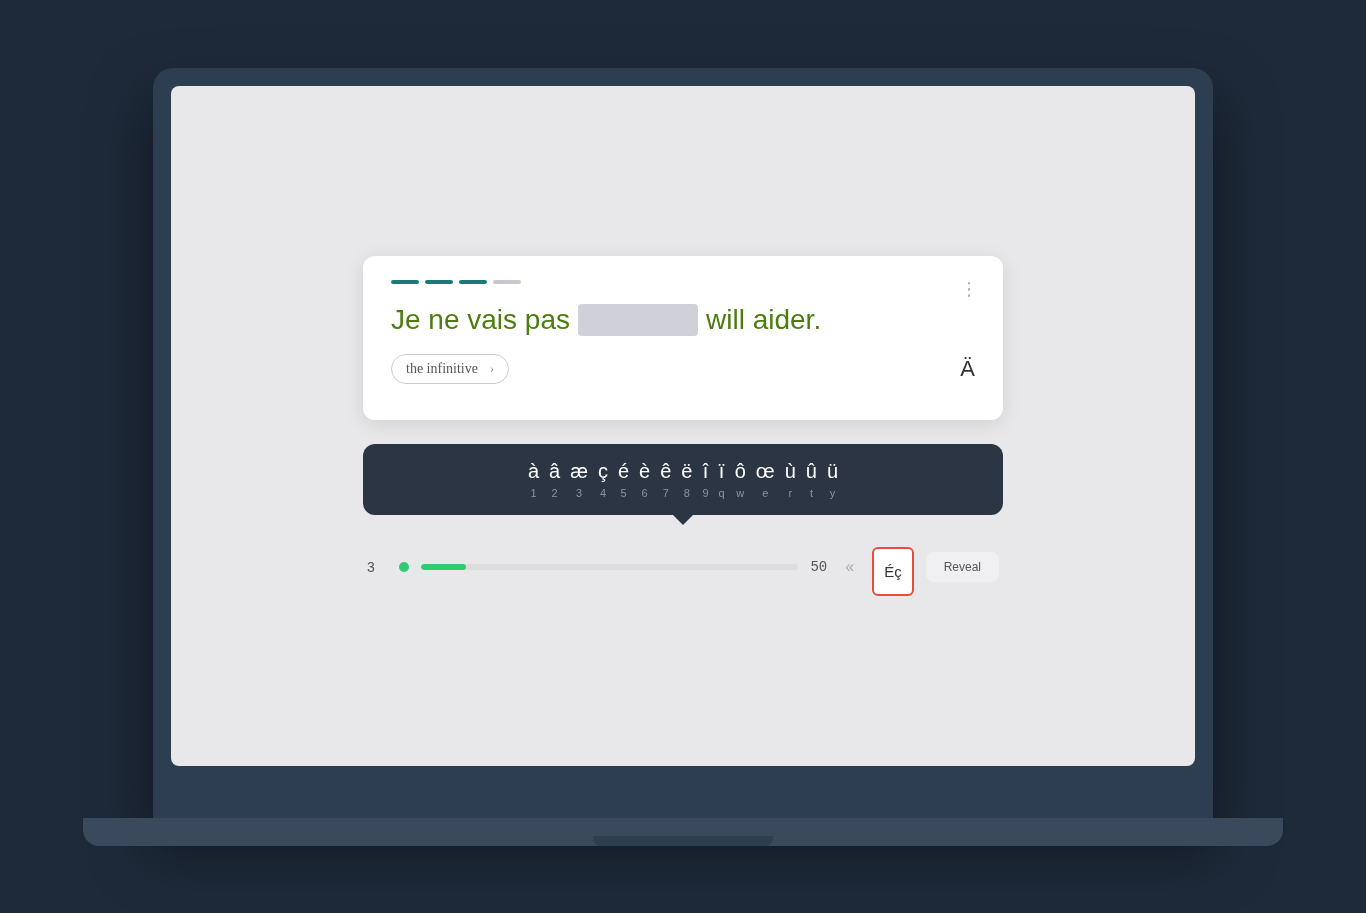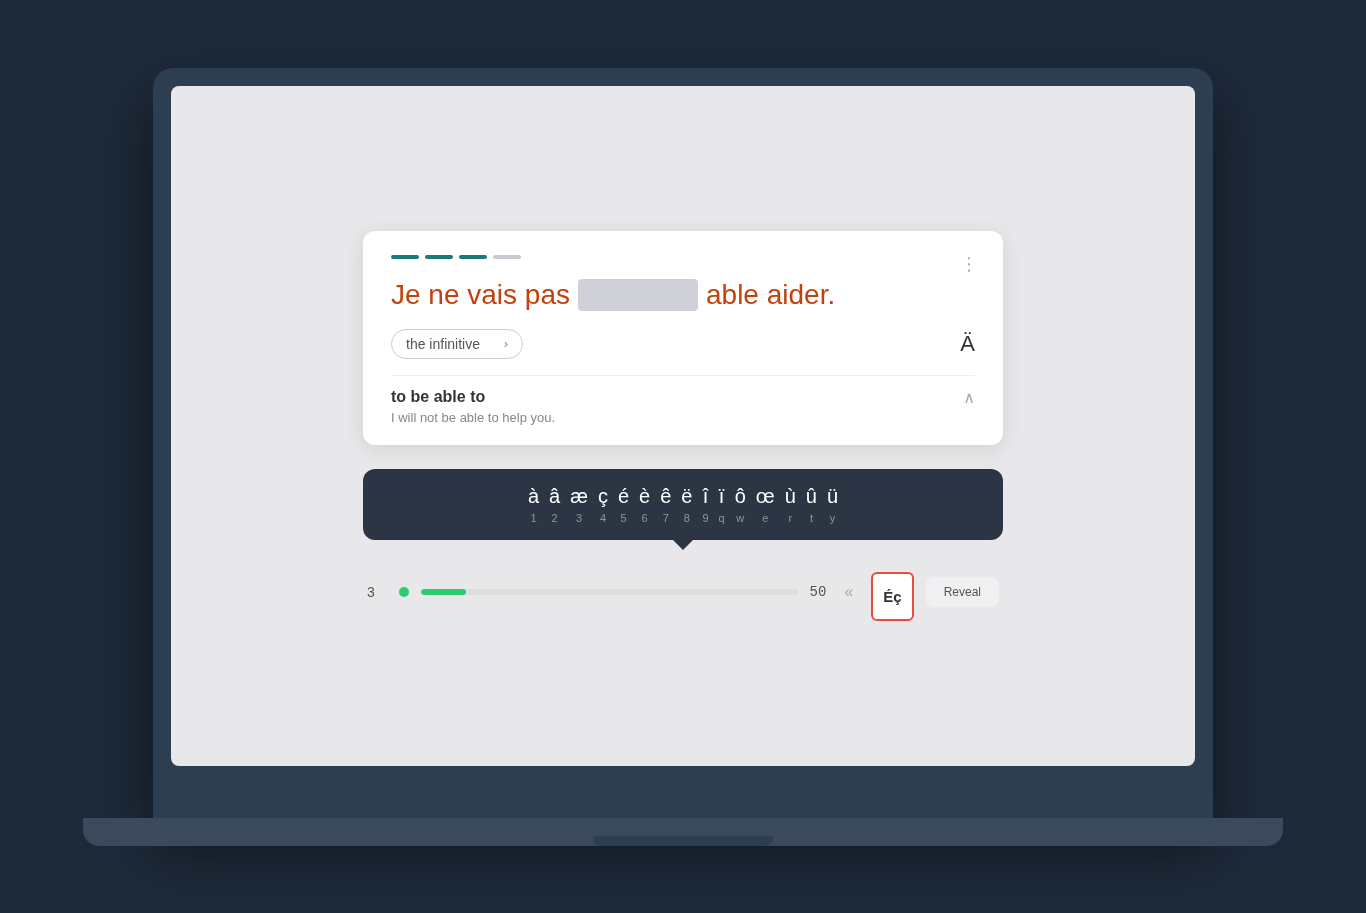--- a/index.html
+++ b/index.html
@@ -112,21 +112,21 @@
       letter-spacing: 1px;
     }
 
     
     .sentence-area {
       margin-bottom: 18px;
     }
 
     .sentence-text {
       font-size: 28px;
-      color: #c2410c;
+      color: #4d7c0f;
       font-weight: 400;
       display: flex;
       align-items: center;
       gap: 8px;
       flex-wrap: wrap;
     }
 
     .blank-box {
       display: inline-block;
       width: 120px;
@@ -140,27 +140,28 @@
     .hint-row {
       display: flex;
       align-items: center;
       justify-content: space-between;
       margin-bottom: 16px;
     }
 
     .hint-chip {
       display: flex;
       align-items: center;
-      gap: 24px;
+      gap: 12px;
       border: 1.5px solid #ccc;
       border-radius: 20px;
       padding: 6px 14px;
       color: #555;
       font-size: 14px;
       cursor: pointer;
+      font-family: Liberation Serif, serif;
     }
 
     .hint-chip-arrow {
       color: #888;
       font-size: 12px;
     }
 
     .eiffel-icon {
       font-size: 22px;
       color: #333;
@@ -295,21 +296,21 @@
     }
 
     .special-char-btn {
       border: 2px solid #e74c3c;
       border-radius: 6px;
       padding: 14px 10px;
       background: #fff;
       color: #333;
       font-size: 15px;
       cursor: pointer;
-      font-weight: 700;
+      font-weight: 400;
       margin-top: 8px;
     }
 
     .reveal-btn {
       background: #f0f0f2;
       border: none;
       border-radius: 8px;
       padding: 8px 18px;
       font-size: 12px;
       color: #555;
@@ -332,39 +333,32 @@
           <div class="dash dash-filled-3"></div>
           <div class="dash dash-empty"></div>
         </div>
 
         <div class="more-dots">⋮</div>
 
         <div class="sentence-area">
           <div class="sentence-text">
             <span>Je ne vais pas</span>
             <span class="blank-box"></span>
-            <span>able aider.</span>
+            <span>will aider.</span>
           </div>
         </div>
 
         <div class="hint-row">
           <div class="hint-chip">
             <span>the infinitive</span>
             <span class="hint-chip-arrow">›</span>
           </div>
           <div class="eiffel-icon">Ä</div>
         </div>
 
-        <div class="translation-row">
-          <div class="translation-text">
-            <h3>to be able to</h3>
-            <p>I will not be able to help you.</p>
-          </div>
-          <div class="chevron-up">∧</div>
-        </div>
 
       </div>
 
       <div class="keyboard-container">
         <div class="keyboard-keys">
         <div class="key-item">
               <span class="key-char">à</span>
               <span class="key-num">1</span>
             </div>
             <div class="key-item">

